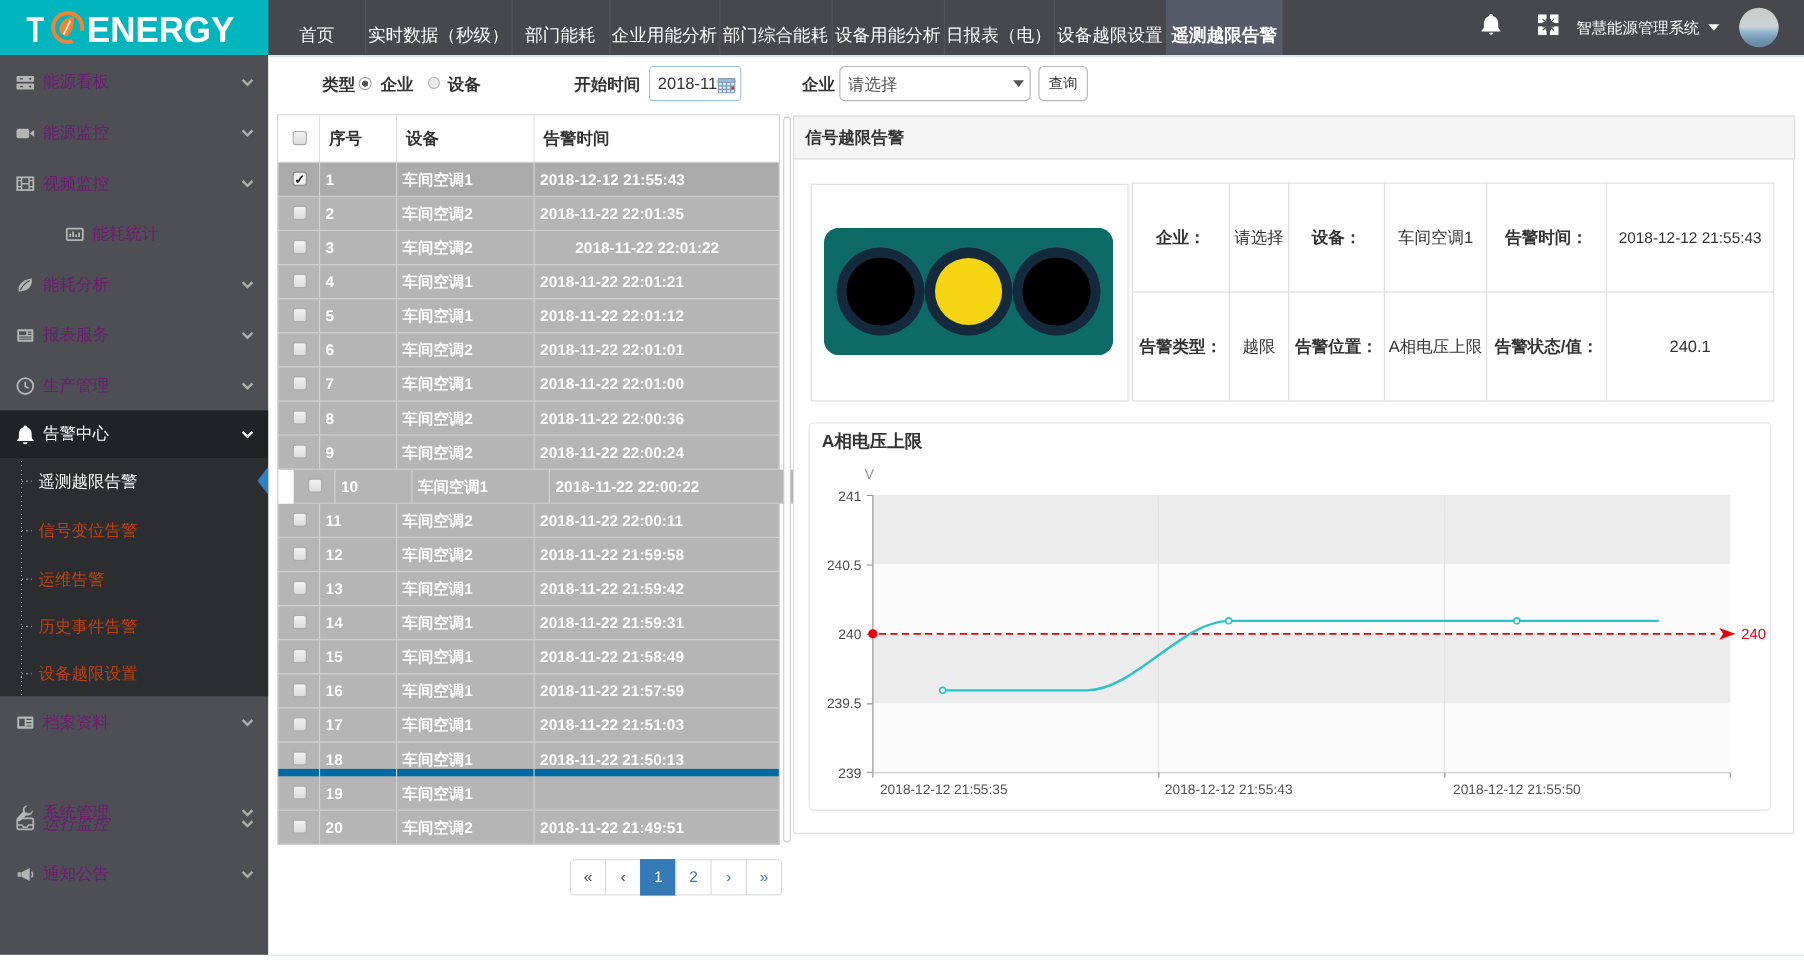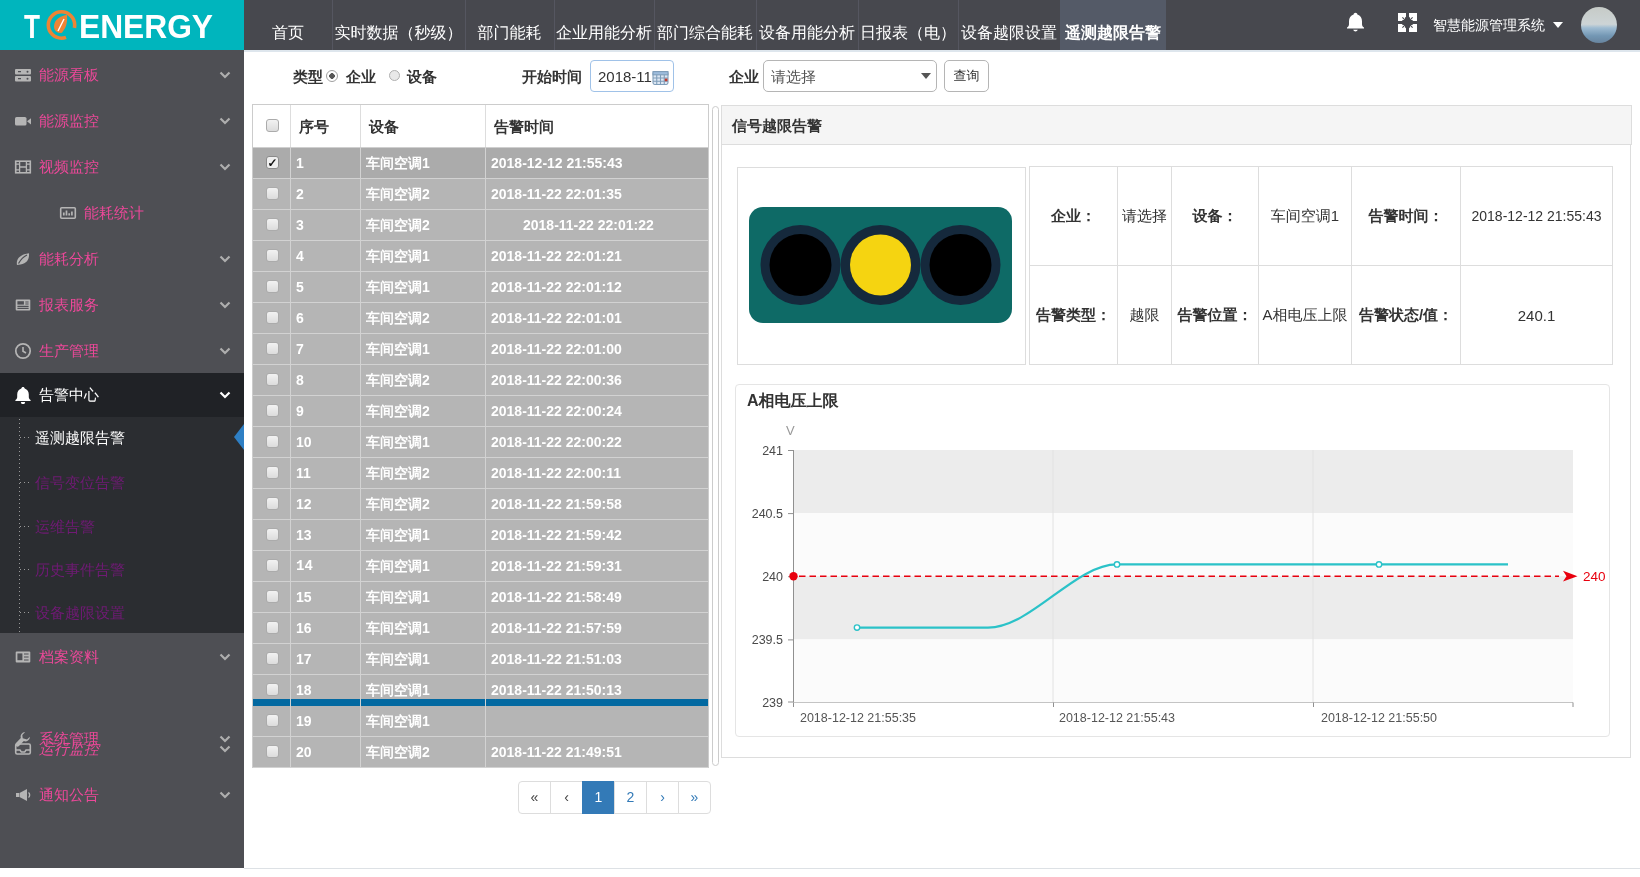--- a/index.html
+++ b/index.html
@@ -9,24 +9,24 @@
   
   #topbar { position:absolute; left:0; top:0; width:1640px; height:50px; background:#47484e; }
   #logo { position:absolute; left:0; top:0; width:244px; height:50px; background:#00b5bd; }
   .navitem { position:absolute; top:0; height:50px; line-height:65px; text-align:center;
     color:#fff; font-size:16px; }
   .navdiv { position:absolute; top:0; width:1px; height:50px; background:#555660; }
   
   #sidebar { position:absolute; left:0; top:50px; width:244px; height:818px; background:#4e4f54; }
   .mitem { position:absolute; left:0; width:244px; height:44px; }
   .mtext { position:absolute; left:39px; top:50%; transform:translateY(-50%);
-    font-size:15px; color:#ec4899; }
+    font-size:15px; color:#701a75; }
   .micon { position:absolute; left:14px; top:50%; transform:translateY(-50%); width:18px; height:18px; }
   .chev { position:absolute; right:13px; top:50%; transform:translateY(-50%); width:12px; height:8px; }
-  .sitem { position:absolute; left:35px; transform:translateY(-50%); font-size:15px; color:#701a75; }
+  .sitem { position:absolute; left:35px; transform:translateY(-50%); font-size:15px; color:#c2410c; }
   
   #content { position:absolute; left:244px; top:50px; width:1396px; height:818px;
     background:#fff; border-top:2px solid #dee6ed; }
   .lbl { position:absolute; font-size:15px; font-weight:bold; color:#333; top:68px; }
   
   #tbl { position:absolute; left:252px; top:104px; width:457px; height:664px; border:1px solid #ccc; }
   .hc { position:absolute; top:105px; height:43px; background:#fff; border-right:1px solid #ddd;
     font-size:15px; font-weight:bold; color:#333; line-height:43px; padding-left:8px; }
   .row { position:absolute; left:253px; width:455px; height:31px; }
   .rc { position:absolute; top:0; height:31px; border-right:1px solid #d2d2d2; font-size:14px; font-weight:bold;
@@ -338,21 +338,21 @@
   <div class="rc" style="left:233px;width:222px;border-right:none;">2018-11-22 22:00:36</div>
   <div class="cb" style="left:13px;top:8px;"></div>
 </div>
 <div class="row" style="top:396px;background:#b5b5b5;border-bottom:1px solid #d2d2d2;">
   <div class="rc" style="left:0;width:38px;"></div>
   <div class="rc" style="left:38px;width:70px;">9</div>
   <div class="rc" style="left:108px;width:125px;">车间空调2</div>
   <div class="rc" style="left:233px;width:222px;border-right:none;">2018-11-22 22:00:24</div>
   <div class="cb" style="left:13px;top:8px;"></div>
 </div>
-<div class="row" style="top:427px;background:#b5b5b5;border-bottom:1px solid #d2d2d2;">
+<div class="row" style="top:427px;background:#b5b5b5;border-bottom:1px solid #d2d2d2;margin-left:14px;">
   <div class="rc" style="left:0;width:38px;"></div>
   <div class="rc" style="left:38px;width:70px;">10</div>
   <div class="rc" style="left:108px;width:125px;">车间空调1</div>
   <div class="rc" style="left:233px;width:222px;border-right:none;">2018-11-22 22:00:22</div>
   <div class="cb" style="left:13px;top:8px;"></div>
 </div>
 <div class="row" style="top:458px;background:#b5b5b5;border-bottom:1px solid #d2d2d2;">
   <div class="rc" style="left:0;width:38px;"></div>
   <div class="rc" style="left:38px;width:70px;">11</div>
   <div class="rc" style="left:108px;width:125px;">车间空调2</div>
@@ -368,21 +368,21 @@
 </div>
 <div class="row" style="top:520px;background:#b5b5b5;border-bottom:1px solid #d2d2d2;">
   <div class="rc" style="left:0;width:38px;"></div>
   <div class="rc" style="left:38px;width:70px;">13</div>
   <div class="rc" style="left:108px;width:125px;">车间空调1</div>
   <div class="rc" style="left:233px;width:222px;border-right:none;">2018-11-22 21:59:42</div>
   <div class="cb" style="left:13px;top:8px;"></div>
 </div>
 <div class="row" style="top:551px;background:#b5b5b5;border-bottom:1px solid #d2d2d2;">
   <div class="rc" style="left:0;width:38px;"></div>
-  <div class="rc" style="left:38px;width:70px;font-family:Liberation Mono, monospace;">14</div>
+  <div class="rc" style="left:38px;width:70px;">14</div>
   <div class="rc" style="left:108px;width:125px;">车间空调1</div>
   <div class="rc" style="left:233px;width:222px;border-right:none;">2018-11-22 21:59:31</div>
   <div class="cb" style="left:13px;top:8px;"></div>
 </div>
 <div class="row" style="top:582px;background:#b5b5b5;border-bottom:1px solid #d2d2d2;">
   <div class="rc" style="left:0;width:38px;"></div>
   <div class="rc" style="left:38px;width:70px;">15</div>
   <div class="rc" style="left:108px;width:125px;">车间空调1</div>
   <div class="rc" style="left:233px;width:222px;border-right:none;">2018-11-22 21:58:49</div>
   <div class="cb" style="left:13px;top:8px;"></div>

